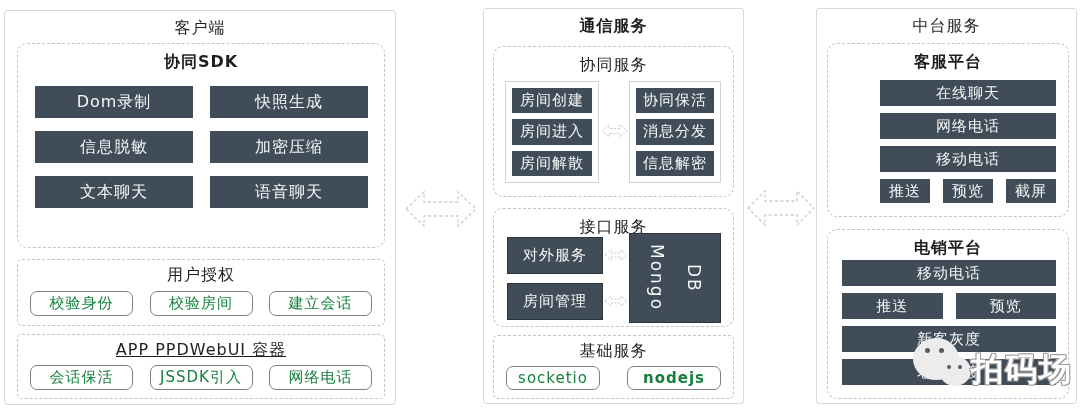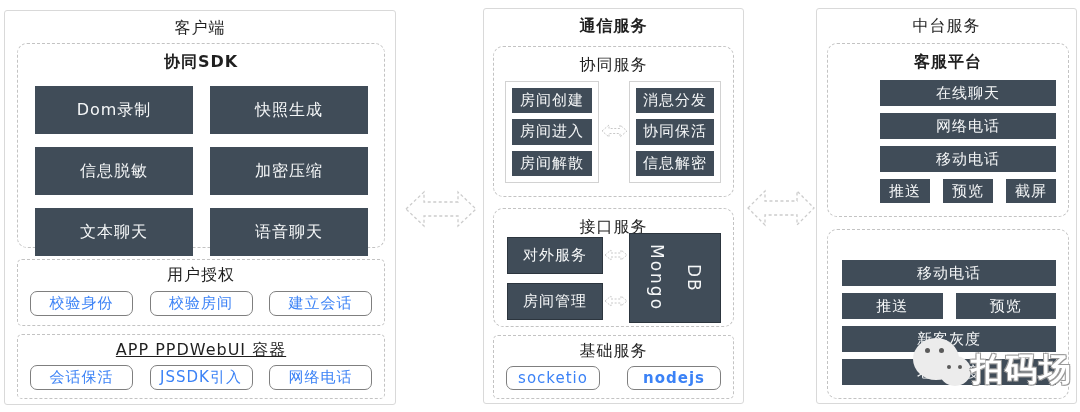--- a/index.html
+++ b/index.html
@@ -15,25 +15,25 @@
   .dashed-box { position:absolute; border:1px dashed #c3c3c3; border-radius:10px; background:#fff; }
   .dashed-box.sm-radius { border-radius:5px; }
   .box-title { position:absolute; top:8px; left:0; right:0; text-align:center;
                font-size:16px; color:#1f1f1f; letter-spacing:1px; }
 
   .dark { background:#404c58; color:#f5f7f8; display:flex; align-items:center;
           justify-content:center; font-size:16px; letter-spacing:1px; }
   .dark.mid { font-size:15px; }
 
   .pill { background:#fff; border:1px solid #7f7f7f; border-radius:7px; display:flex;
-          align-items:center; justify-content:center; font-size:15px; color:#3b82f6; letter-spacing:1px; }
+          align-items:center; justify-content:center; font-size:15px; color:#15803d; letter-spacing:1px; }
 
   .grid-sdk { position:absolute; left:17px; right:16px; top:42px;
               display:grid; grid-template-columns:1fr 1fr; column-gap:17px; row-gap:13px; }
-  .grid-sdk .dark { height:48px; }
+  .grid-sdk .dark { height:32px; }
 
   .pill-row { position:absolute; left:12px; right:12px; display:flex; justify-content:space-between; }
   .pill-row .pill { width:103px; height:25px; }
 
   .sub-box { position:absolute; border:1px solid #d2d2d2; background:#fff;
              display:flex; flex-direction:column; gap:6px; padding:6px; }
   .sub-box .dark { height:26px; }
 
   .bar-col { position:absolute; display:flex; flex-direction:column; gap:7px; }
   .bar-col .dark { height:26px; }
@@ -105,22 +105,22 @@
       <div class="box-title">协同服务</div>
       <div class="sub-box" style="left:11px; top:34px; width:94px; height:102px;">
         <div class="dark mid">房间创建</div>
         <div class="dark mid">房间进入</div>
         <div class="dark mid">房间解散</div>
       </div>
       <svg class="arrow-sm" style="left:107px; top:75px;" width="27" height="18" viewBox="0 0 27 18">
         <path d="M1,9 L8,3 L8,6.5 L19,6.5 L19,3 L26,9 L19,15 L19,11.5 L8,11.5 L8,15 Z" fill="#ffffff" stroke="#c8c8c8" stroke-width="1" stroke-dasharray="2,1.6"></path>
       </svg>
       <div class="sub-box" style="left:135px; top:34px; width:92px; height:102px;">
+        <div class="dark mid">协同保活</div>
         <div class="dark mid">消息分发</div>
-        <div class="dark mid">协同保活</div>
         <div class="dark mid">信息解密</div>
       </div>
     </div>
 
     <div class="dashed-box" style="left:9px; top:199px; width:241px; height:119px;">
       <div class="box-title">接口服务</div>
       <div class="dark mid" style="position:absolute; left:13px; top:28px; width:96px; height:37px; border:1px solid #2c353e;">对外服务</div>
       <div class="dark mid" style="position:absolute; left:13px; top:74px; width:96px; height:37px; border:1px solid #2c353e;">房间管理</div>
       <svg class="arrow-sm" style="left:110px; top:38px;" width="24" height="16" viewBox="0 0 24 16">
         <path d="M1,8 L7,3 L7,6 L17,6 L17,3 L23,8 L17,13 L17,10 L7,10 L7,13 Z" fill="#ffffff" stroke="#c8c8c8" stroke-width="1" stroke-dasharray="2,1.6"></path>
@@ -155,20 +155,21 @@
         <div class="dark mid">移动电话</div>
         <div class="btn-row">
           <div class="dark mid">推送</div>
           <div class="dark mid">预览</div>
           <div class="dark mid">截屏</div>
         </div>
       </div>
     </div>
 
     <div class="dashed-box" style="left:10px; top:220px; width:242px; height:170px;">
+      <div class="box-title bold">电销平台</div>
       <div class="bar-col" style="left:14px; right:12px; top:30px;">
         <div class="dark mid">移动电话</div>
         <div class="btn-row btn-row2">
           <div class="dark mid">推送</div>
           <div class="dark mid">预览</div>
         </div>
         <div class="dark mid">新客灰度</div>
         <div class="dark mid">老客灰度</div>
       </div>
     </div>

